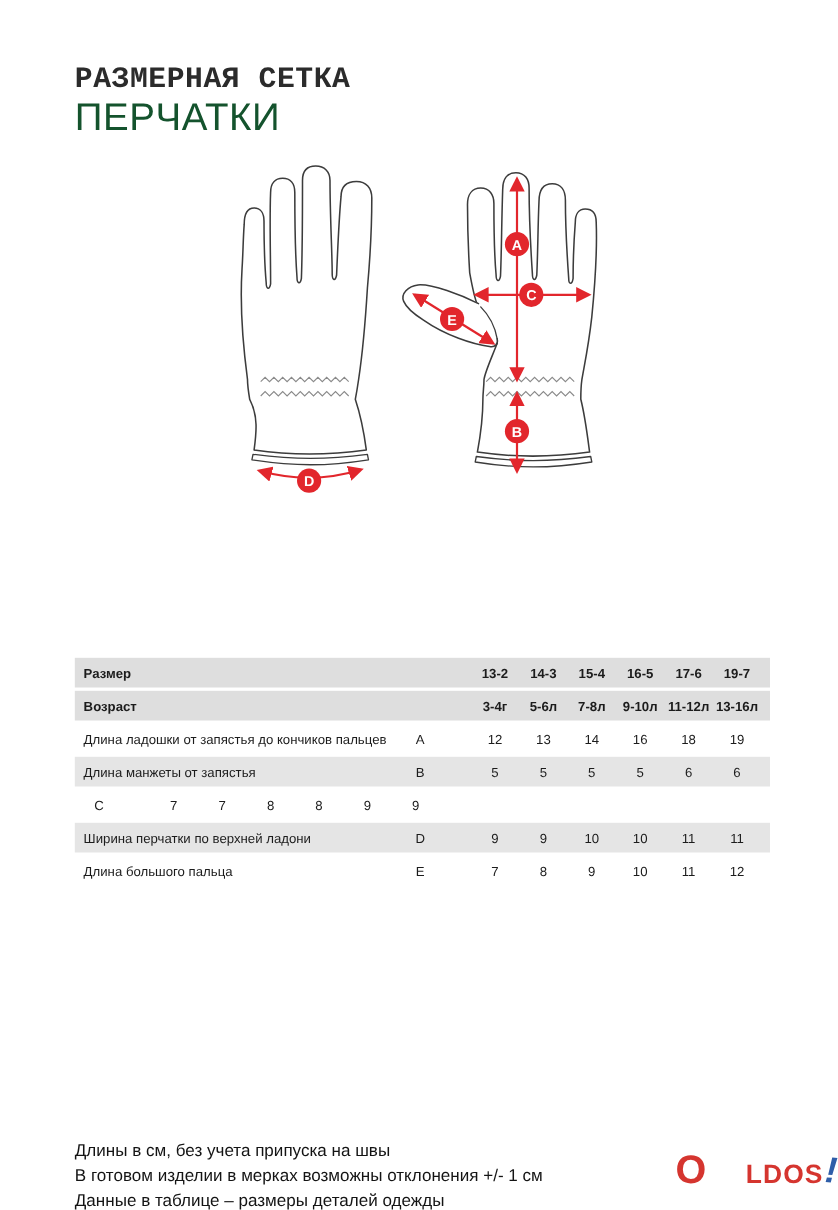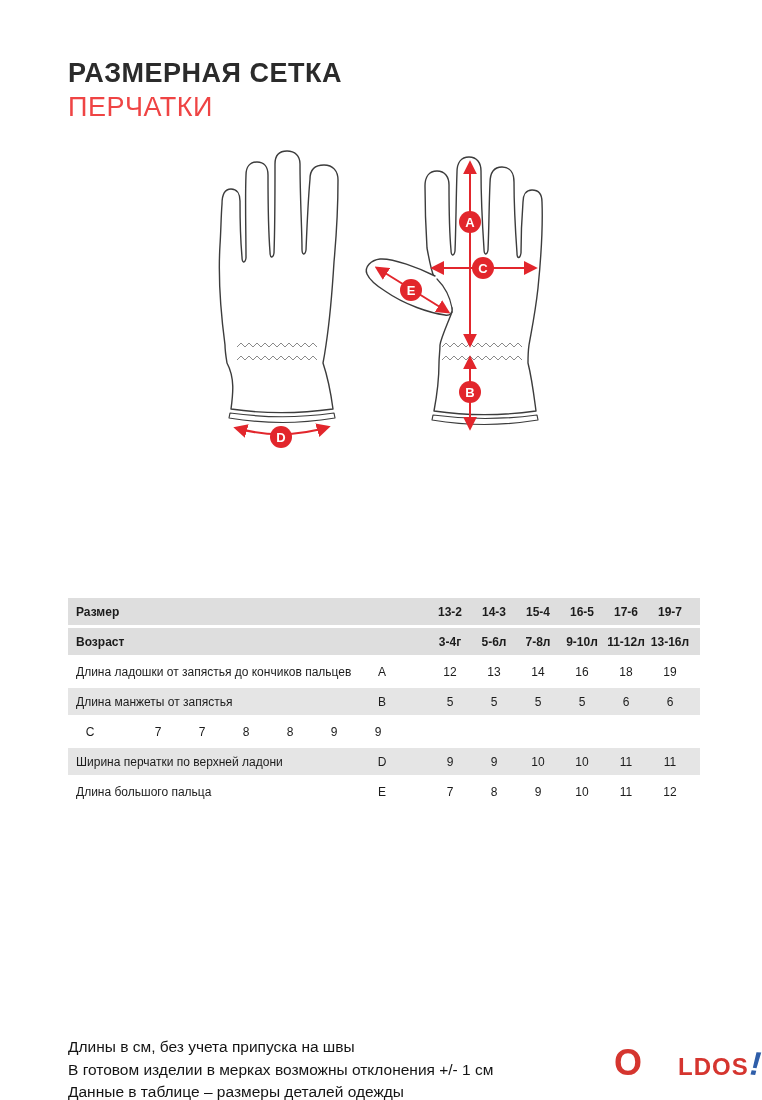--- a/index.html
+++ b/index.html
@@ -2,22 +2,22 @@
 <html><head>
 <meta charset="utf-8">
 <style>
   html,body{margin:0;padding:0;}
   body{
     width:762px;height:1100px;position:relative;background:#ffffff;
     font-family:"Liberation Sans", sans-serif;color:#1c1c1c;overflow:hidden;
   }
   
   .title{position:absolute;left:68px;top:56px;line-height:34px;}
-  .title .t1{font-size:27px;font-weight:800;letter-spacing:.5px;color:#2b2b2b;}
-  .title .t2{font-size:27px;font-weight:400;letter-spacing:.5px;color:#ef4444;}
+  .title .t1{font-size:27px;font-weight:800;letter-spacing:.5px;color:#2b2b2b;font-family:Liberation Mono, monospace;}
+  .title .t2{font-size:35px;font-weight:400;letter-spacing:.5px;color:#14532d;}
   
   .diagram{position:absolute;left:170px;top:140px;width:420px;height:330px;}
   
   .sizes{position:absolute;left:68px;top:598px;width:632px;}
   .trow{display:flex;align-items:center;height:27px;margin-bottom:3px;font-size:12px;}
   .trow.hdr{background:#dedede;font-weight:700;}
   .trow.alt{background:#e5e5e5;}
   .c-label{width:284px;padding-left:8px;white-space:nowrap;overflow:hidden;}
   .c-letter{width:44px;text-align:center;margin-right:24px;}
   .c-val{width:44px;text-align:center;}

